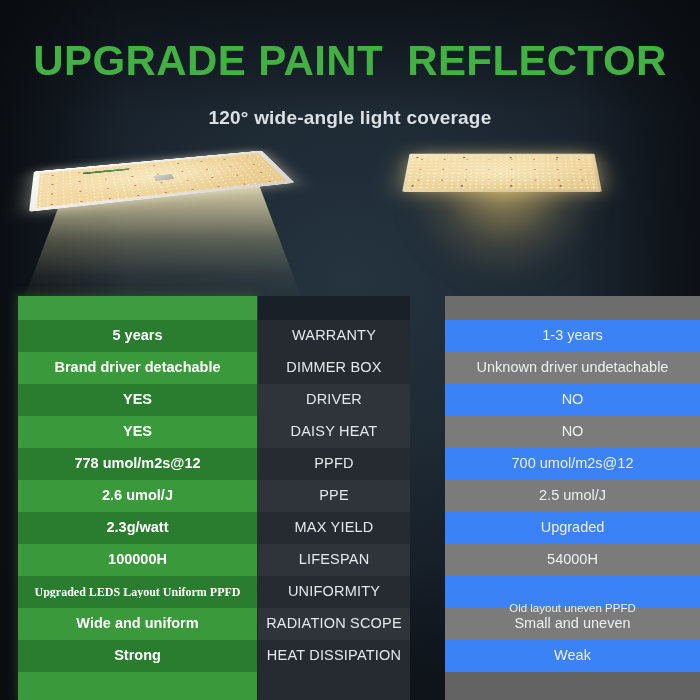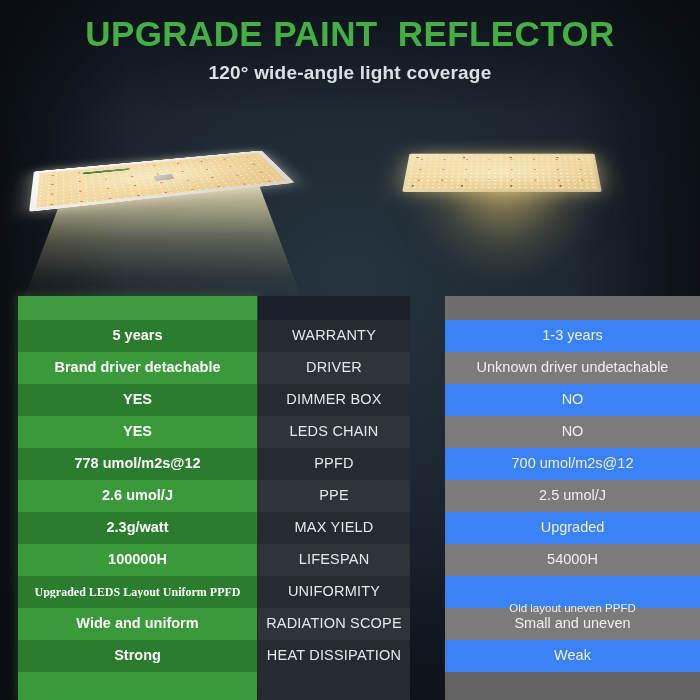--- a/index.html
+++ b/index.html
@@ -19,22 +19,22 @@
   .bg-vig{
     position:absolute;inset:0;
     background:
       linear-gradient(to right, rgba(8,11,15,.80) 0%, rgba(8,11,15,0) 18%, rgba(8,11,15,0) 82%, rgba(8,11,15,.72) 100%),
       linear-gradient(to bottom, rgba(10,14,19,.72) 0%, rgba(10,14,19,0) 16%, rgba(10,14,19,0) 80%, rgba(10,14,19,.55) 100%);
   }
 
   
   .header{position:absolute;left:0;top:0;width:700px;text-align:center;}
   .title{
-    margin:0;padding-top:16px;
-    font-size:35px;font-weight:bold;letter-spacing:.4px;
+    margin:15px;padding-top:24px;
+    font-size:42px;font-weight:bold;letter-spacing:.4px;
     color:#42b043;white-space:pre;line-height:1.05;
   }
   .subtitle{
     margin:0;padding-top:9px;
     font-size:19px;font-weight:bold;color:#dbe0e5;letter-spacing:.2px;
   }
 
   
   .prod-stage{position:absolute;left:0;top:108px;width:700px;height:200px;}
 
@@ -231,28 +231,28 @@
           <span>Strong</span>
         </div>
       <div class="foot"></div>
     </div>
 
     <div class="col col-mid">
       <div class="cap"></div>
       <div class="row a">
           <span>WARRANTY</span>
         </div>
+      <div class="row a">
+          <span>DIMMER BOX</span>
+        </div>
       <div class="row b">
           <span>DRIVER</span>
         </div>
-      <div class="row a">
-          <span>DIMMER BOX</span>
-        </div>
-      <div class="row b">
-          <span>LEDS CHAIN</span>
+      <div class="row b">
+          <span>DAISY HEAT</span>
         </div>
       <div class="row a">
           <span>PPFD</span>
         </div>
       <div class="row b">
           <span>PPE</span>
         </div>
       <div class="row a">
           <span>MAX YIELD</span>
         </div>

